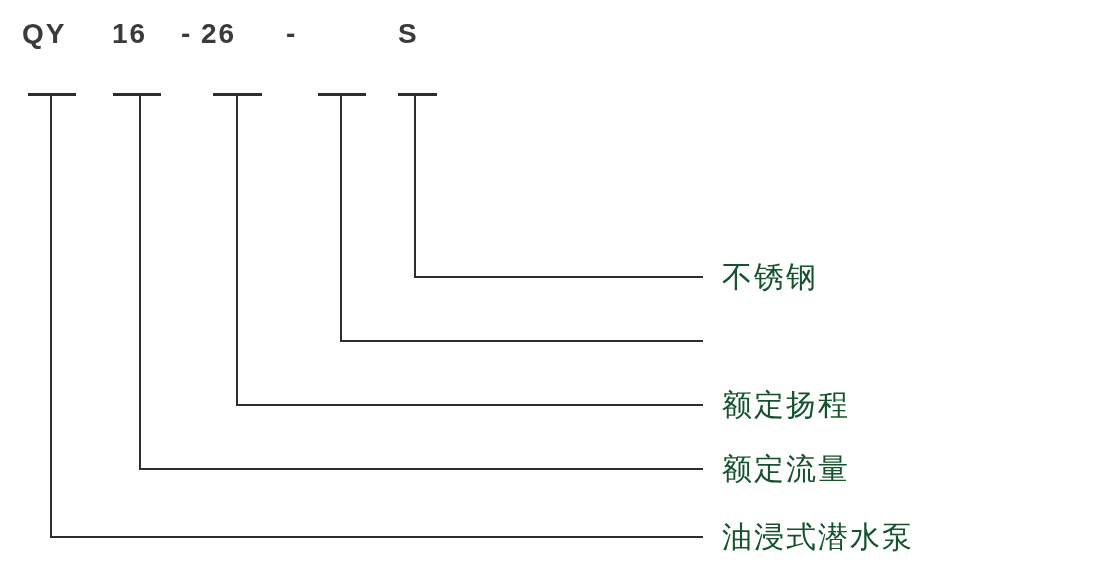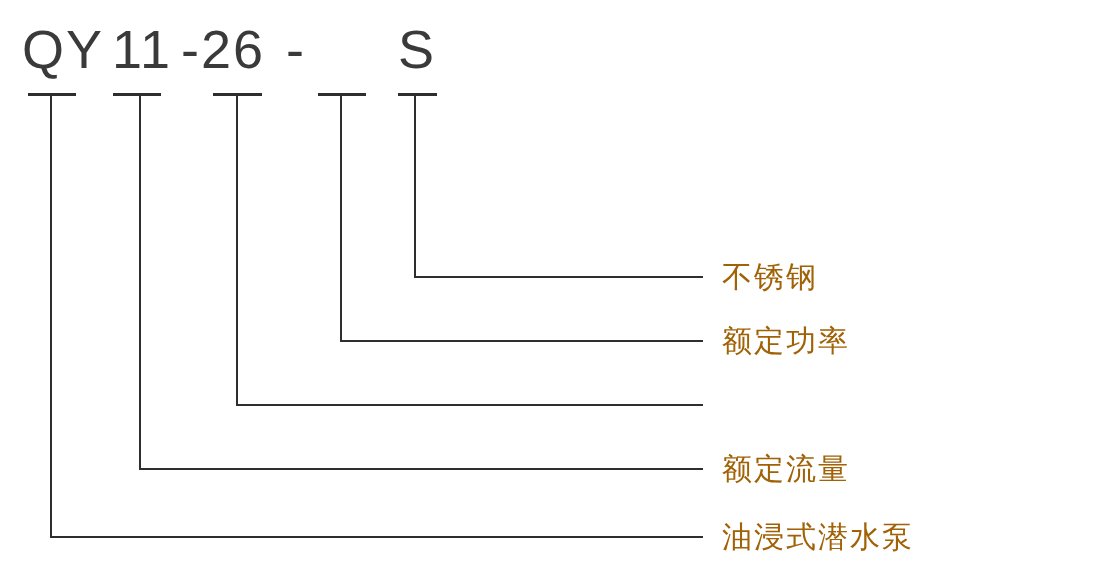--- a/index.html
+++ b/index.html
@@ -11,50 +11,50 @@
   .canvas {
     position: relative;
     width: 1114px;
     height: 582px;
     background: #ffffff;
     overflow: hidden;
   }
   .model-seg {
     position: absolute;
     top: 18px;
-    font-size: 54px;
-    font-weight: 400;
+    font-size: 28px;
+    font-weight: 700;
     color: #3a3a3a;
     letter-spacing: 2px;
     white-space: nowrap;
   }
   .h-line, .v-line, .tick {
     position: absolute;
     background: #2e2e2e;
   }
   .h-line { height: 2px; }
   .v-line { width: 2px; }
   .tick { height: 3px; }
   .legend-label {
     position: absolute;
     left: 722px;
     font-size: 30px;
-    color: #a16207;
+    color: #14532d;
     letter-spacing: 2px;
     line-height: 34px;
     white-space: nowrap;
   }
 </style>
 </head>
 <body>
 
 <div class="canvas">
 
   <span class="model-seg" style="left:22px">QY</span>
-  <span class="model-seg" style="left:112px">11</span>
+  <span class="model-seg" style="left:112px">16</span>
   <span class="model-seg" style="left:181px">-</span>
   <span class="model-seg" style="left:201px">26</span>
   <span class="model-seg" style="left:286px">-</span>
   <span class="model-seg" style="left:398px">S</span>
 
   <div class="tick" style="left:28px;  top:93px; width:48px;"></div>
   <div class="tick" style="left:113px; top:93px; width:48px;"></div>
   <div class="tick" style="left:213px; top:93px; width:49px;"></div>
   <div class="tick" style="left:318px; top:93px; width:48px;"></div>
   <div class="tick" style="left:398px; top:93px; width:39px;"></div>
@@ -65,17 +65,17 @@
   <div class="v-line" style="left:139px; top:93px; height:377px;"></div>
   <div class="v-line" style="left:50px;  top:93px; height:445px;"></div>
 
   <div class="h-line" style="left:414px; top:276px; width:289px;"></div>
   <div class="h-line" style="left:340px; top:340px; width:363px;"></div>
   <div class="h-line" style="left:236px; top:404px; width:467px;"></div>
   <div class="h-line" style="left:139px; top:468px; width:564px;"></div>
   <div class="h-line" style="left:50px;  top:536px; width:653px;"></div>
 
   <span class="legend-label" style="top:260px">不锈钢</span>
-  <span class="legend-label" style="top:324px">额定功率</span>
+  <span class="legend-label" style="top:388px">额定扬程</span>
   <span class="legend-label" style="top:520px">油浸式潜水泵</span>
   <span class="legend-label" style="top:452px">额定流量</span>
 
 </div>
 
 </body></html>

